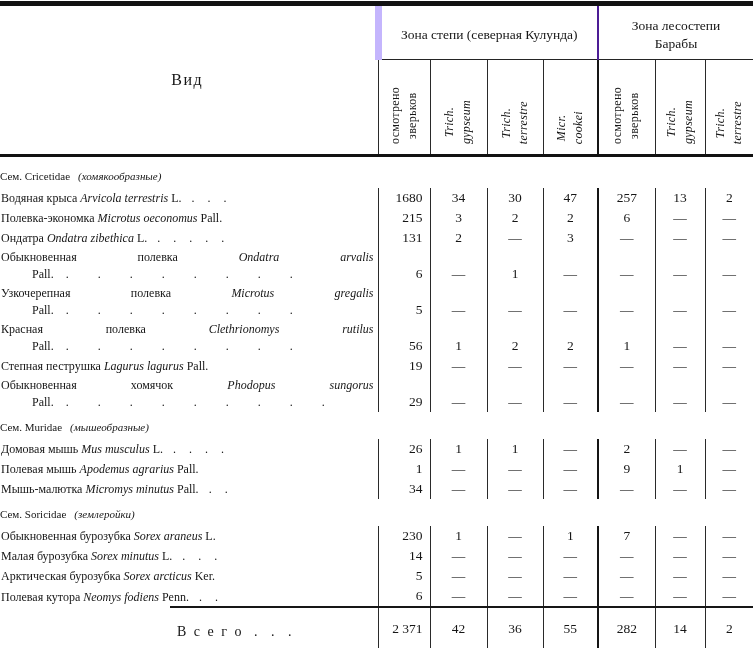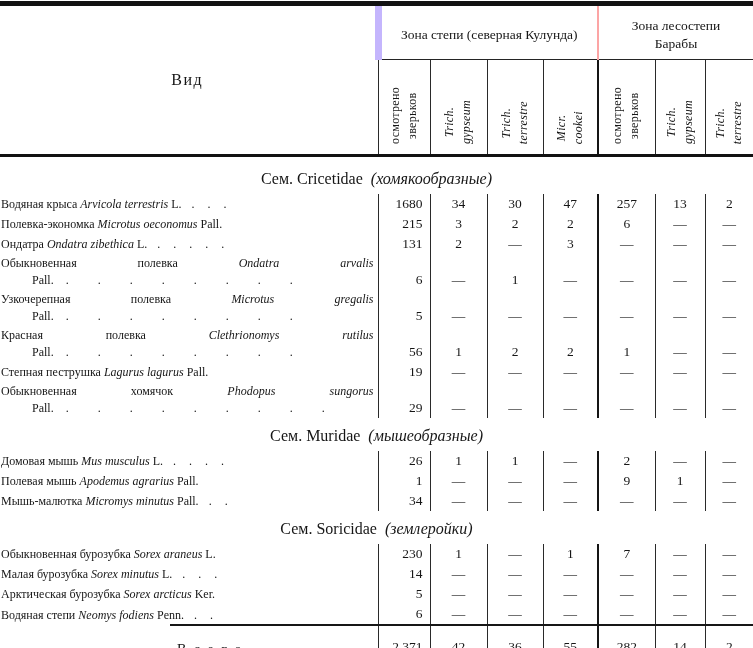--- a/index.html
+++ b/index.html
@@ -16,35 +16,35 @@
   thead th { font-weight:normal; vertical-align:middle; }
   th.species-h {
     font-size:16px; letter-spacing:1.5px; text-align:center;
     border-bottom:3px solid #111;
   }
   th.zone {
     font-size:13.5px; line-height:1.3; text-align:center;
     padding:11px 10px 7px; border-bottom:1px solid #242424;
   }
   th.zone1 { border-left:7px solid #c4b5fd; }
-  th.zone2 { border-left:2px solid #fca5a5; }
+  th.zone2 { border-left:2px solid #4c1d95; }
   tr.subhead th {
     height:88px; vertical-align:bottom; text-align:center;
     padding:0 0 6px; border-left:1px solid #2a2a2a; border-bottom:3px solid #111;
   }
   tr.subhead th.z2start { border-left:2px solid #151515; }
   .vlabel {
     display:inline-block; writing-mode:vertical-rl; transform:rotate(180deg);
     white-space:pre-line; font-size:12px; line-height:1.45; letter-spacing:0.3px;
   }
   th.col-lat .vlabel { font-style:italic; }
 
   
   td { vertical-align:bottom; }
-  tr.section-row td { text-align:center; font-size:16px; padding:9px 0 6px; border:none; }
+  tr.section-row td { font-size:11px; padding:9px 0 6px; border:none; }
   tbody tr.section-row:first-child td { padding-top:13px; }
   .fam-note { font-style:italic; margin-left:8px; }
 
   td.sp { font-size:12px; line-height:17px; padding:1px 0 1px 1px; }
   .lat { font-style:italic; }
   .line1.just { text-align:justify; text-align-last:justify; padding-right:4px; }
   .line2 { display:flex; padding-left:31px; line-height:17px; }
   .leader { word-spacing:10px; margin-left:7px; }
   .leader2 { flex:1; word-spacing:26px; margin-left:12px; overflow:hidden; white-space:nowrap; }
 
@@ -295,21 +295,21 @@
           <td class="num c1">5</td>
           <td class="num c2">—</td>
           <td class="num c3">—</td>
           <td class="num c4">—</td>
           <td class="num c5">—</td>
           <td class="num c6">—</td>
           <td class="num c7">—</td>
         </tr>
         <tr>
           <td class="sp">
-            <div class="line1"><span>Водяная степи</span> <span class="lat">Neomys fodiens</span> <span>Penn.</span> <span class="leader">. .</span></div>
+            <div class="line1"><span>Полевая кутора</span> <span class="lat">Neomys fodiens</span> <span>Penn.</span> <span class="leader">. .</span></div>
           </td>
           <td class="num c1">6</td>
           <td class="num c2">—</td>
           <td class="num c3">—</td>
           <td class="num c4">—</td>
           <td class="num c5">—</td>
           <td class="num c6">—</td>
           <td class="num c7">—</td>
         </tr>
       </tbody>

